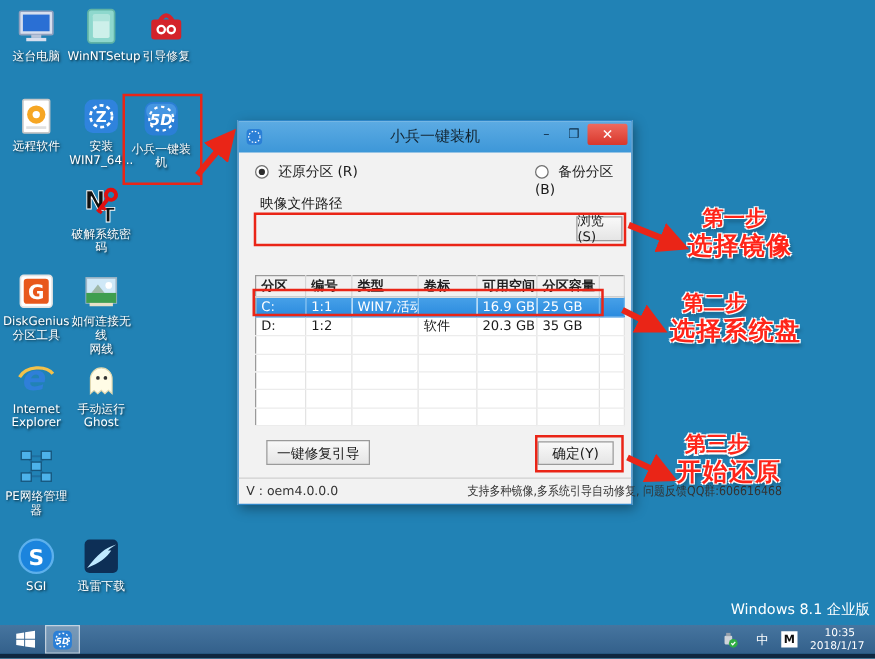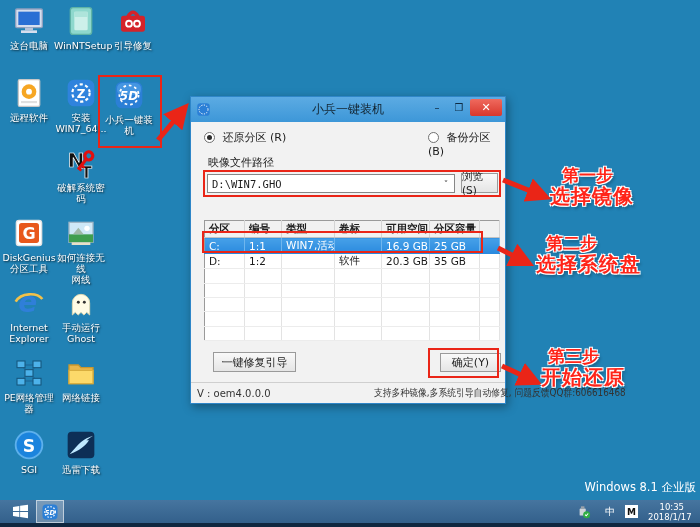--- a/index.html
+++ b/index.html
@@ -49,21 +49,21 @@
   .ptable { position:absolute; left:13px; top:123px; width:295px; height:121px;
             background:#fff; border:1px solid #9a9a9a; border-collapse:collapse; table-layout:fixed; }
   .ptable th { background:#f1f1f1; border-right:1px solid #d4d4d4; border-bottom:1px solid #c2c2c2;
                font-size:10.5px; font-weight:600; text-align:left; padding:1px 0 1px 4px; height:15px; color:#222;margin-top:16px; }
   .ptable td { border-right:1px solid #e3e3e3; border-bottom:1px solid #ececec;
                font-size:10.5px; padding:0 0 0 4px; height:14px; white-space:nowrap; overflow:hidden; }
   .ptable tr.selrow td { background:linear-gradient(#46a0e8,#2a8ade); color:#fff;
                          border-right-color:#6fb6ee; border-bottom-color:#2a8ade; }
 
   .repair-btn { position:absolute; left:22px; top:255px; width:83px; height:20px;text-align:center; }
-  .ok-btn { position:absolute; left:249px; top:256px; width:61px; height:19px; }
+  .ok-btn { position:absolute; left:239px; top:256px; width:61px; height:19px; }
 
   .statusbar { position:absolute; left:0; right:0; bottom:0; height:21px; border-top:1px solid #cfcfcf;
                display:flex; align-items:center; font-size:10px; color:#333;gap:45px; }
   .statusbar .ver { padding:0 6px; white-space:nowrap; }
   .statusbar .sep { width:1px; height:14px; background:#cfcfcf; margin:0 5px 0 2px; }
   .statusbar .info { white-space:nowrap; transform:scaleX(.88); transform-origin:left center; }
 
   
   .redbox { position:absolute; border:2px solid #ea2517; z-index:20; pointer-events:none; }
   #overlay-arrows { position:absolute; left:0; top:0; z-index:21; pointer-events:none; }
@@ -247,30 +247,20 @@
             <rect x="15" y="3" width="6" height="5"></rect>
         <rect x="9" y="9.5" width="6" height="5"></rect>
         <rect x="3" y="16" width="6" height="5"></rect>
             <rect x="15" y="16" width="6" height="5"></rect>
       </g>
     </svg>
       </div>
     <div class="lbl">PE网络管理器</div>
   </div>
 
-  <div class="dicon" style="left:54px;top:356px">
-    <div class="art">
-        <svg viewBox="0 0 24 24">
-      <path d="M3 6 h7 l2 2 h9 v12 h-18 z" fill="#e8b64c" stroke="#c9972e"></path>
-      <rect x="4.5" y="10" width="15" height="5" fill="#bfe8ea"></rect>
-      <path d="M3 10 h18 v10 h-18 z" fill="#fcd96a" stroke="#d9ae3f"></path>
-    </svg>
-      </div>
-    <div class="lbl">网络链接</div>
-  </div>
 
   <div class="dicon" style="left:2px;top:428px">
     <div class="art">
         <svg viewBox="0 0 24 24">
       <circle cx="12" cy="12" r="10" fill="#1b84dd"></circle>
           <circle cx="12" cy="12" r="10" fill="none" stroke="#5db0ec" stroke-width="1.4"></circle>
       <text x="12" y="17" font-size="13" font-weight="bold" fill="#fff" text-anchor="middle">S</text>
     </svg>
       </div>
     <div class="lbl">SGI</div>
@@ -306,24 +296,20 @@
         <span>还原分区 (R)</span>
       </label>
       <label class="r2">
         <span class="radio"></span>
         <span>备份分区 (B)</span>
       </label>
     </div>
 
     <div class="path-label">映像文件路径</div>
 
-    <div class="combo">
-      <div class="val">D:\WIN7.GHO</div>
-      <div class="arrow">˅</div>
-    </div>
     <div class="btn browse">浏览(S)</div>
 
     <table class="ptable">
       <colgroup>
         <col style="width:40px">
           <col style="width:37px">
           <col style="width:53px">
         <col style="width:47px">
           <col style="width:48px">
           <col style="width:50px">

